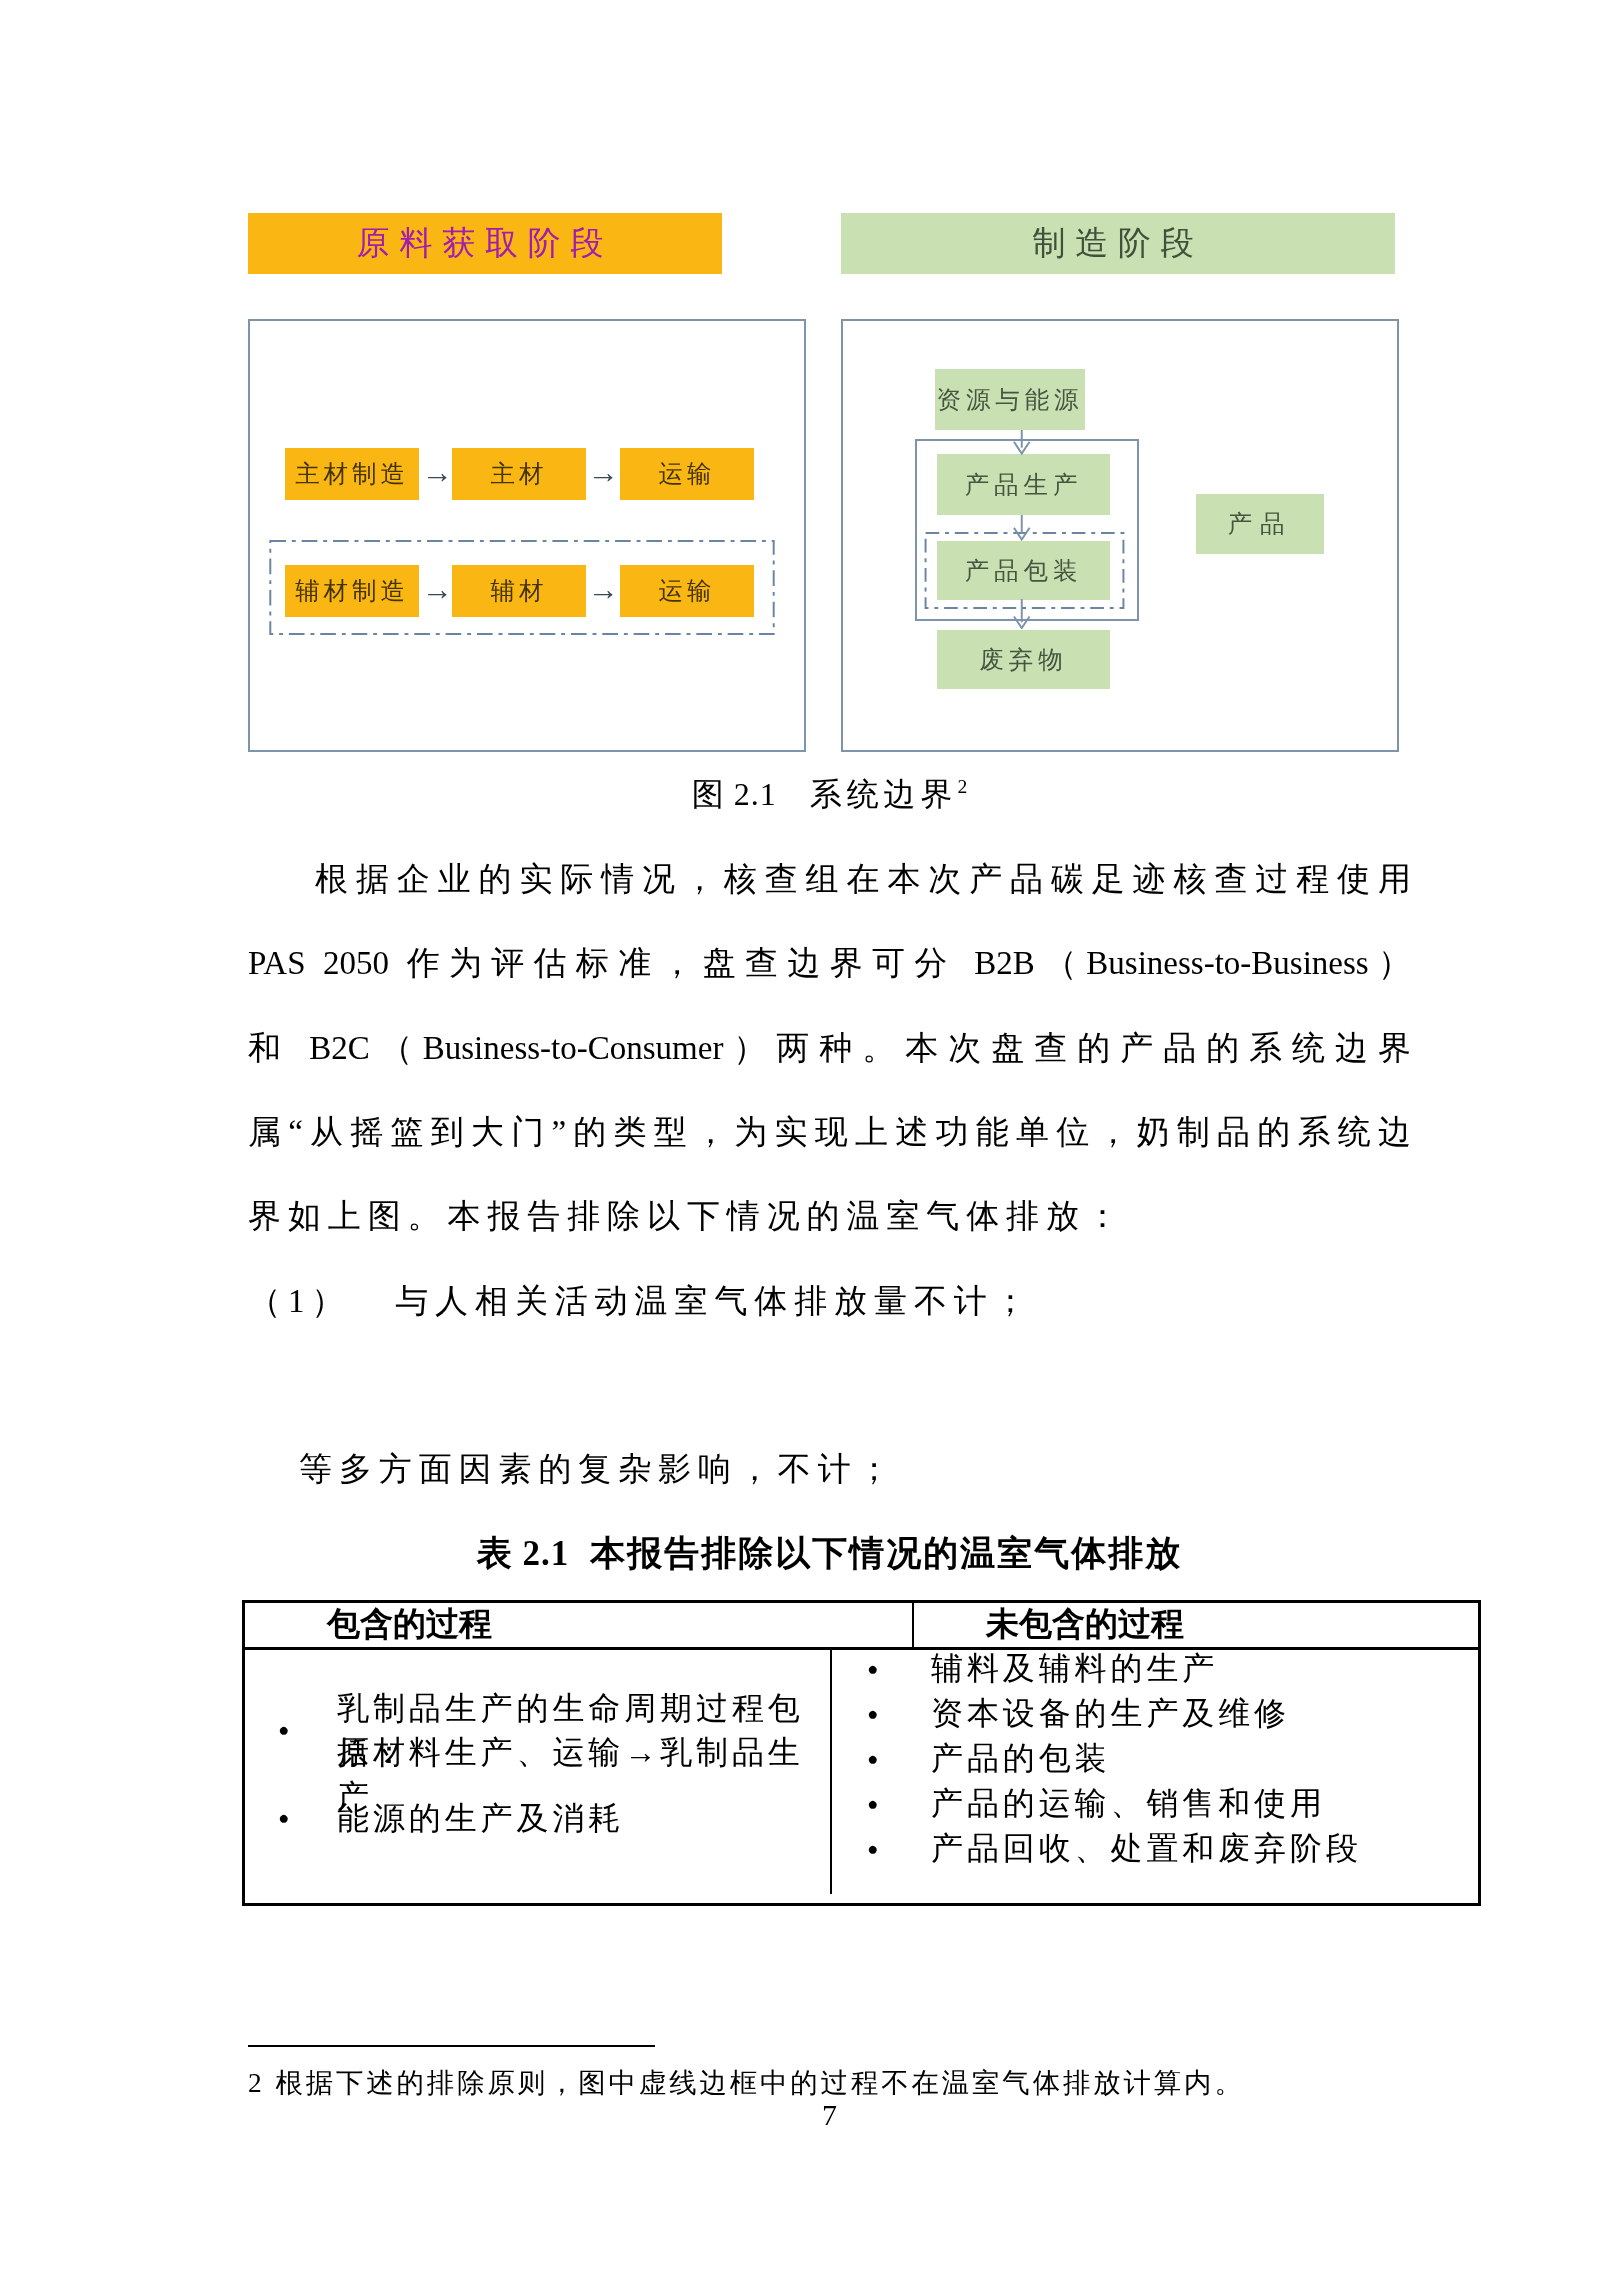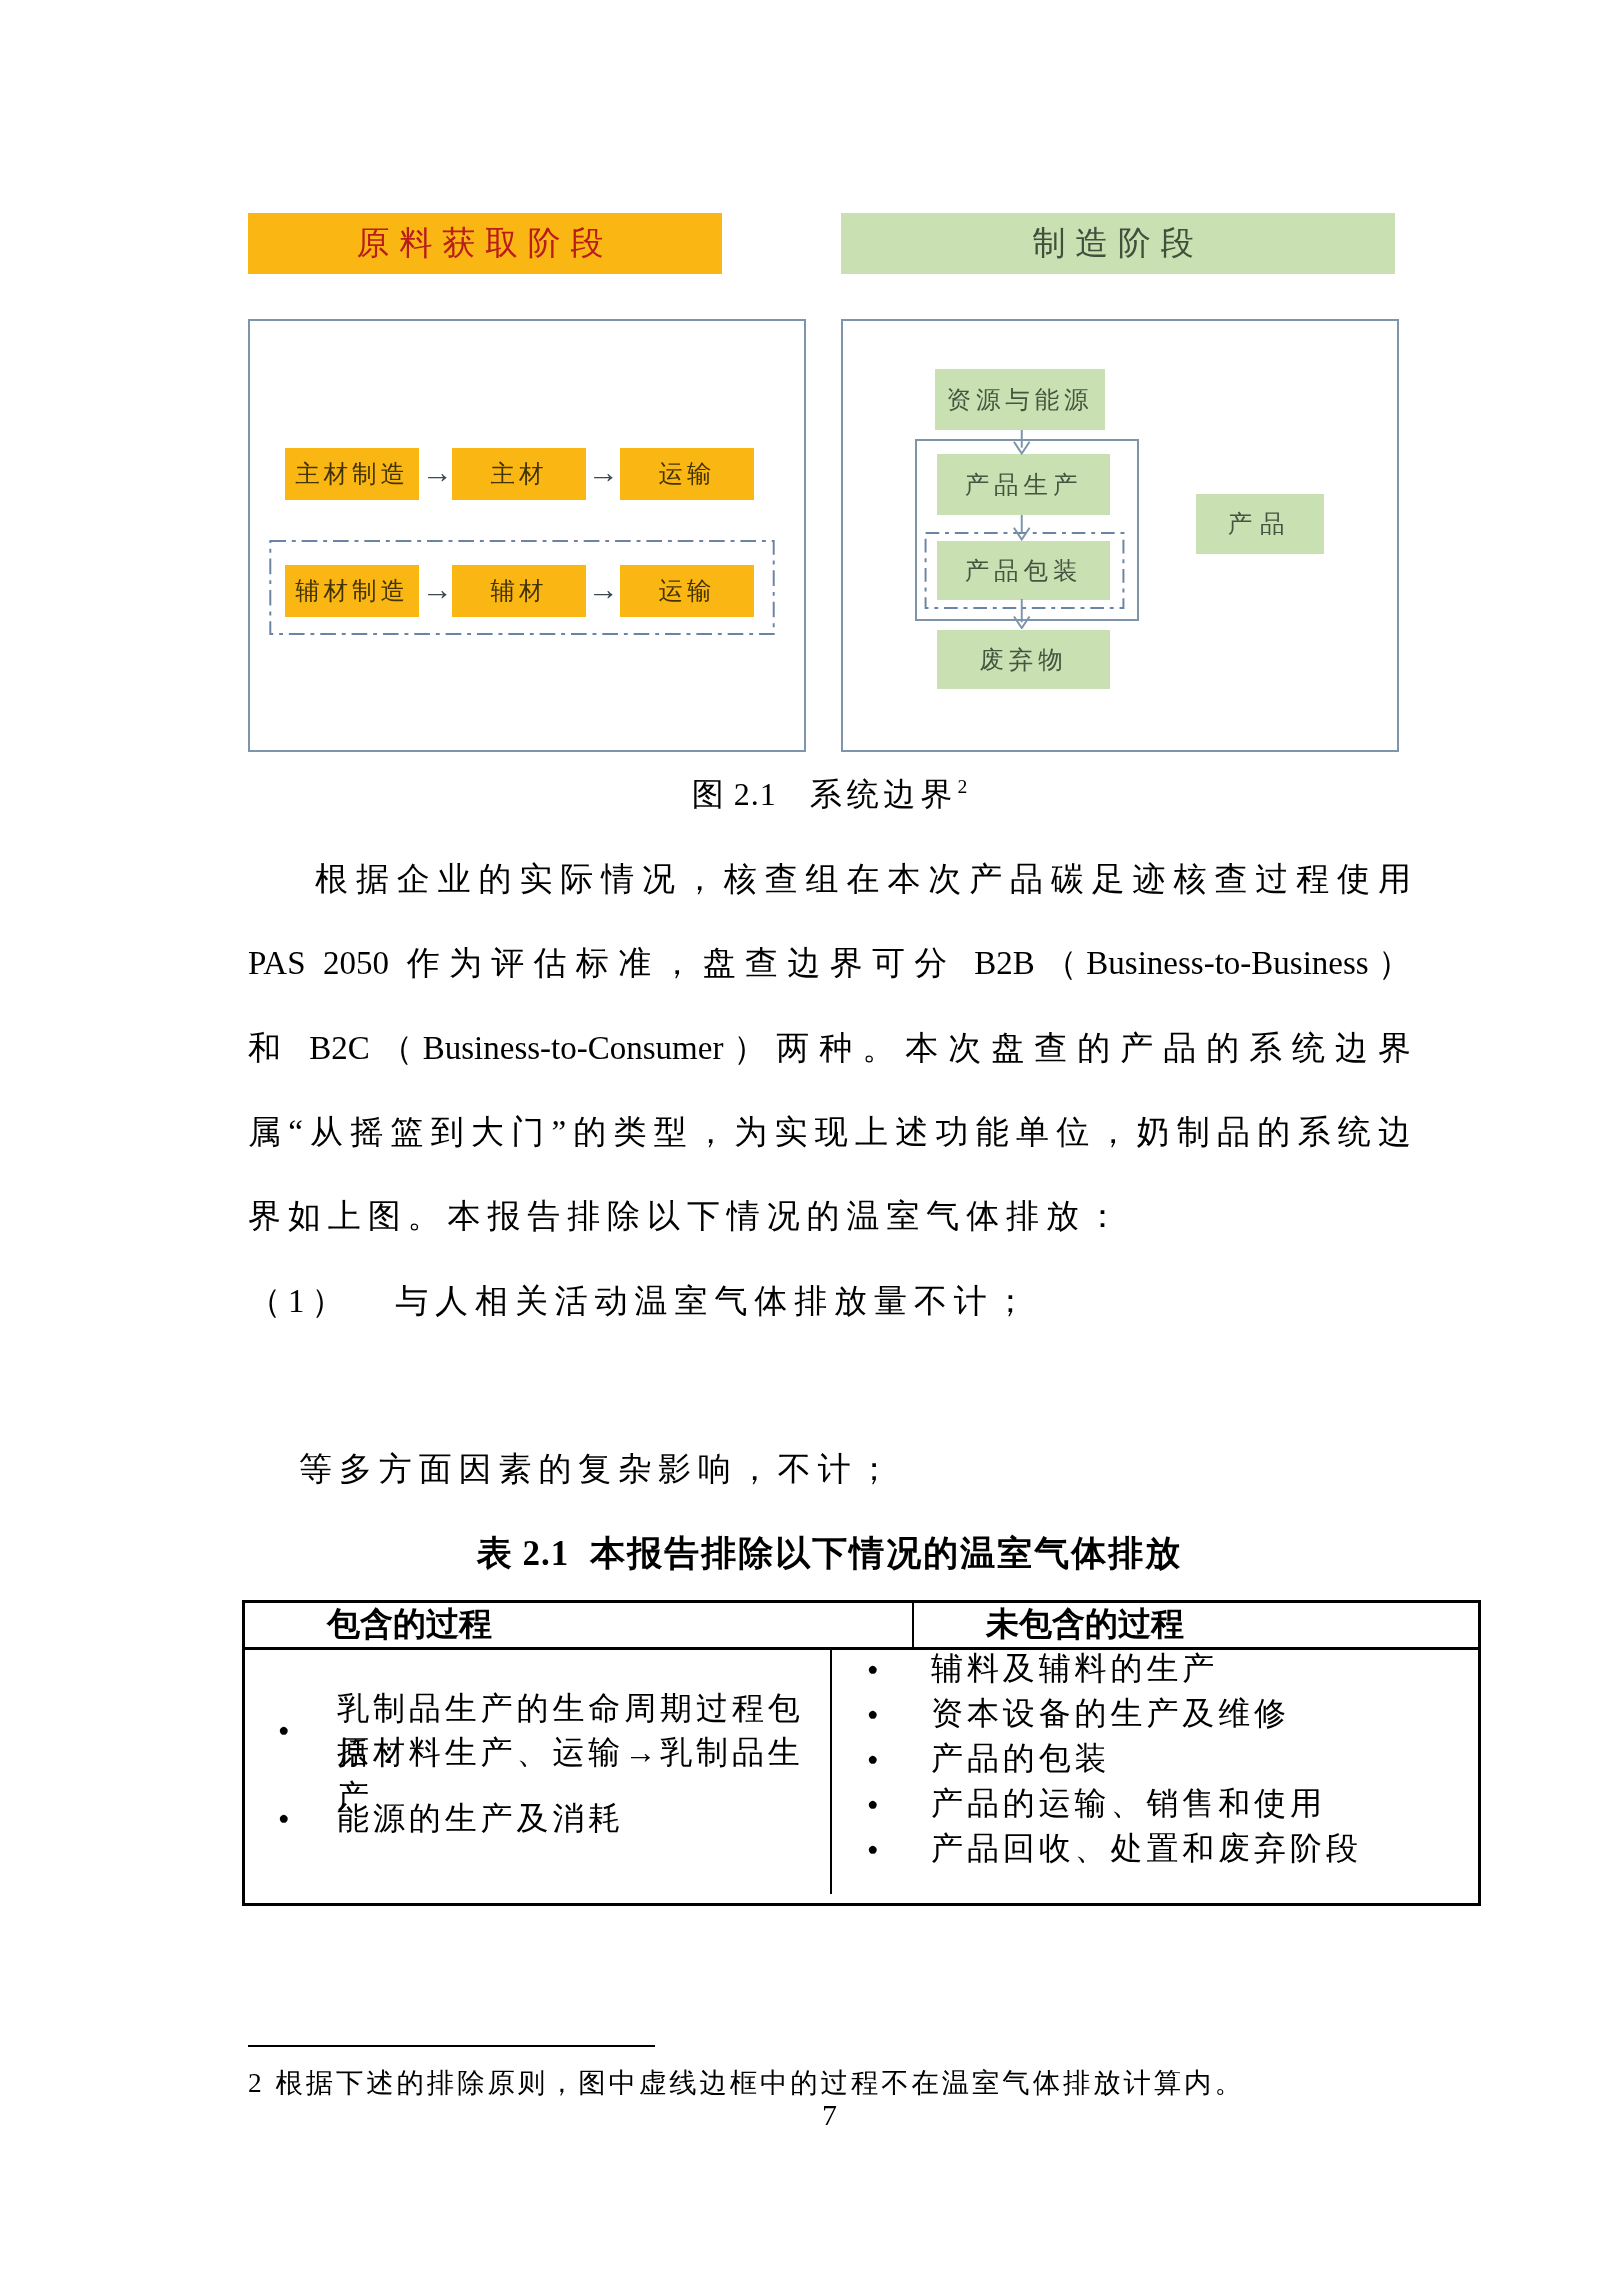--- a/index.html
+++ b/index.html
@@ -2,21 +2,21 @@
 <html><head>
 <meta charset="utf-8">
 <style>
   html,body{margin:0;padding:0;background:#e8e8e8;}
   .page{position:relative;width:1621px;height:2293px;background:#ffffff;margin:0 auto;
         font-family:"Liberation Serif","DejaVu Serif",serif;color:#000;overflow:hidden;}
   .abs{position:absolute;}
 
   
   .hdr-bar{height:61px;line-height:61px;text-align:center;font-size:33px;letter-spacing:9.8px;}
-  .hdr-orange{left:248px;top:213px;width:474px;background:#FAB714;color:#b91c1c;}
+  .hdr-orange{left:248px;top:213px;width:474px;background:#FAB714;color:#a21caf;}
   .hdr-green{left:841px;top:213px;width:554px;background:#C9E0B3;color:#41503B;}
   .panel{border:2px solid #7E94AB;background:#fff;}
   .panel-left{left:248px;top:319px;width:554px;height:429px;}
   .panel-right{left:841px;top:319px;width:554px;height:429px;}
 
   .obox{background:#FAB714;color:#433300;width:134px;height:52px;line-height:52px;
         text-align:center;font-size:24.5px;letter-spacing:3.9px;}
   .harrow{width:47px;height:52px;line-height:49px;text-align:center;color:#3C4854;font-size:31px;}
 
   .gbox{background:#C9E0B3;color:#46553F;text-align:center;font-size:24.5px;letter-spacing:4.9px;}
@@ -87,21 +87,21 @@
     </svg>
 
     <div class="abs obox" style="left:35px;top:244px;">辅材制造</div>
     <div class="abs harrow" style="left:164px;top:244px;">→</div>
     <div class="abs obox" style="left:202px;top:244px;">辅材</div>
     <div class="abs harrow" style="left:330px;top:244px;">→</div>
     <div class="abs obox" style="left:370px;top:244px;">运输</div>
   </div>
 
   <div class="abs panel panel-right">
-    <div class="abs gbox" style="left:92px;top:48px;width:170px;height:61px;line-height:61px;">资源与能源</div>
+    <div class="abs gbox" style="left:92px;top:48px;width:150px;height:61px;line-height:61px;">资源与能源</div>
 
     <div class="abs solid-inner" style="left:72px;top:118px;width:220px;height:178px;"></div>
 
     <div class="abs gbox" style="left:94px;top:133px;width:173px;height:61px;line-height:61px;">产品生产</div>
 
     <svg class="abs linework" style="left:81px;top:211px;" width="201" height="77" viewBox="0 0 205 79">
       <rect x="1" y="1" width="203" height="77" fill="none" stroke="#6B84A3" stroke-width="2" stroke-dasharray="14 6 4 6"></rect>
     </svg>
 
     <div class="abs gbox" style="left:94px;top:220px;width:173px;height:59px;line-height:59px;">产品包装</div>

